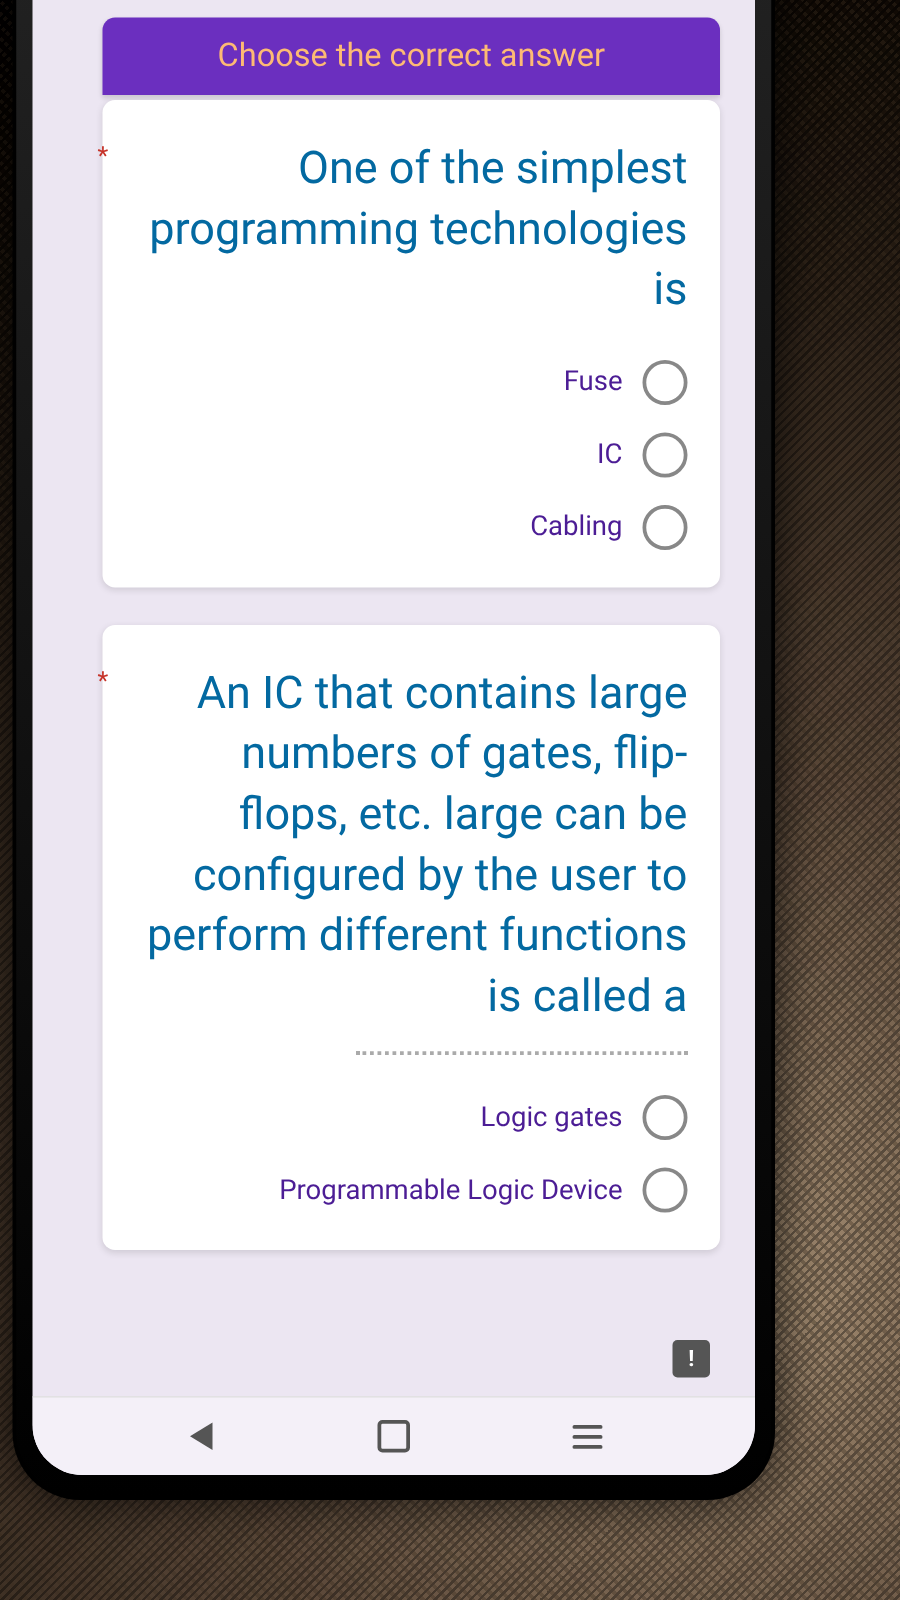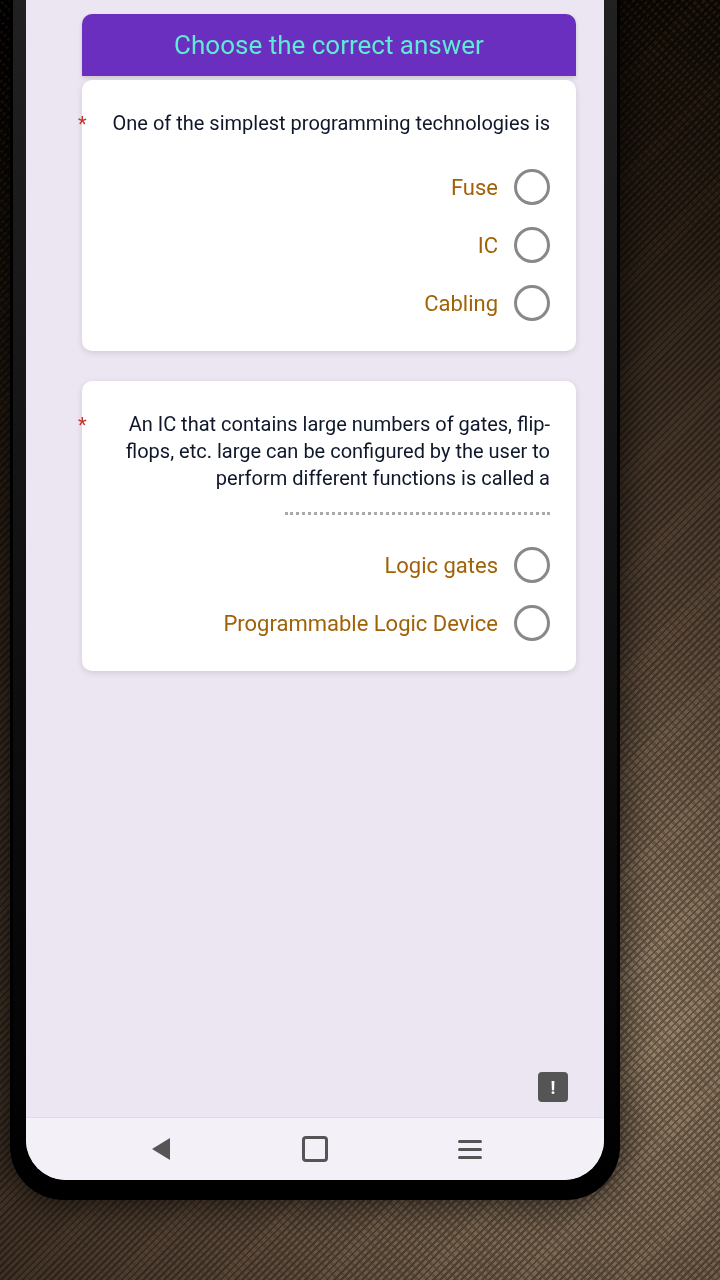--- a/index.html
+++ b/index.html
@@ -10,32 +10,32 @@
        repeating-linear-gradient(135deg,#000 0 2px,transparent 2px 5px),
        repeating-linear-gradient(45deg,#3b2e20 0 3px,transparent 3px 7px);}
   .phone{position:absolute;left:10px;top:-60px;width:610px;height:1260px;
          border-radius:54px;background:#000;box-shadow:0 0 40px rgba(0,0,0,.8);}
   .phone::before{content:"";position:absolute;inset:3px;border-radius:52px;
          background:linear-gradient(#222,#000);}
   .screen{position:absolute;left:16px;right:16px;top:14px;bottom:20px;
           border-radius:40px;overflow:hidden;background:#ece6f2;}
   .content{position:absolute;left:0;right:0;top:-10px;padding:0 28px 0 56px;}
   .toptext{color:#c63228;font-size:22px;text-align:right;padding:16px 12px 28px 0;font-family:'Segoe UI',Tahoma,sans-serif;}
-  .purplebar{background:#6b2fbf;color:#5eead4;font-size:26px;text-align:center;
+  .purplebar{background:#6b2fbf;color:#fdba74;font-size:26px;text-align:center;
              padding:16px 0;border-radius:10px 10px 0 0;margin-bottom:4px;
              box-shadow:0 2px 4px rgba(0,0,0,.15);}
   .card{background:#fff;border-radius:10px;box-shadow:0 2px 6px rgba(0,0,0,.12);
         padding:30px 26px 30px 26px;margin-bottom:30px;}
   .qwrap{position:relative;}
   .star{color:#c63228;position:absolute;left:-30px;top:2px;font-size:20px;}
-  .qtext{font-size:20px;line-height:1.35;color:#0f172a;text-align:right;}
+  .qtext{font-size:36px;line-height:1.35;color:#0369a1;text-align:right;}
   .dots{border:none;border-top:3px dotted #aaa;margin:20px 0 26px 40%;}
   .opts{display:flex;flex-direction:column;gap:22px;margin-top:32px;}
   .opt{display:flex;justify-content:flex-end;align-items:center;gap:16px;}
-  .opt span{font-size:22px;color:#a16207;}
+  .opt span{font-size:22px;color:#4c1d95;}
   .radio{width:30px;height:30px;border:3px solid #888;border-radius:50%;flex:0 0 auto;}
   .card:first-of-type .opt span{font-size:22px;}
   .navbar{position:absolute;left:0;right:0;bottom:0;height:62px;background:#f4f0f8;
           display:flex;align-items:center;justify-content:space-evenly;
           border-top:1px solid #ddd;}
   .navbtn{width:40px;height:40px;display:flex;align-items:center;justify-content:center;}
   .tri{width:0;height:0;border-top:11px solid transparent;border-bottom:11px solid transparent;
        border-right:18px solid #555;}
   .sq{width:20px;height:20px;border:3px solid #555;border-radius:4px;}
   .ham{width:24px;display:flex;flex-direction:column;gap:5px;}

